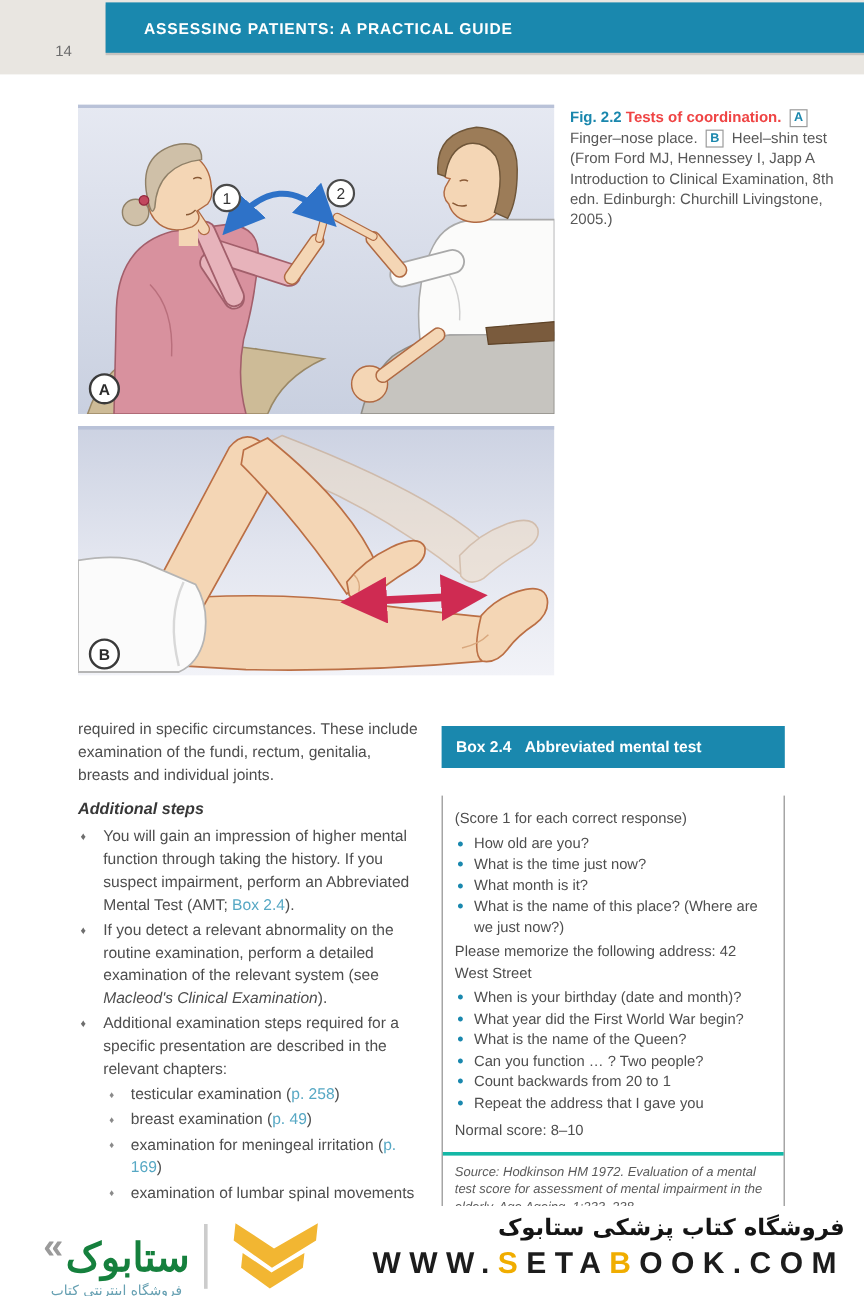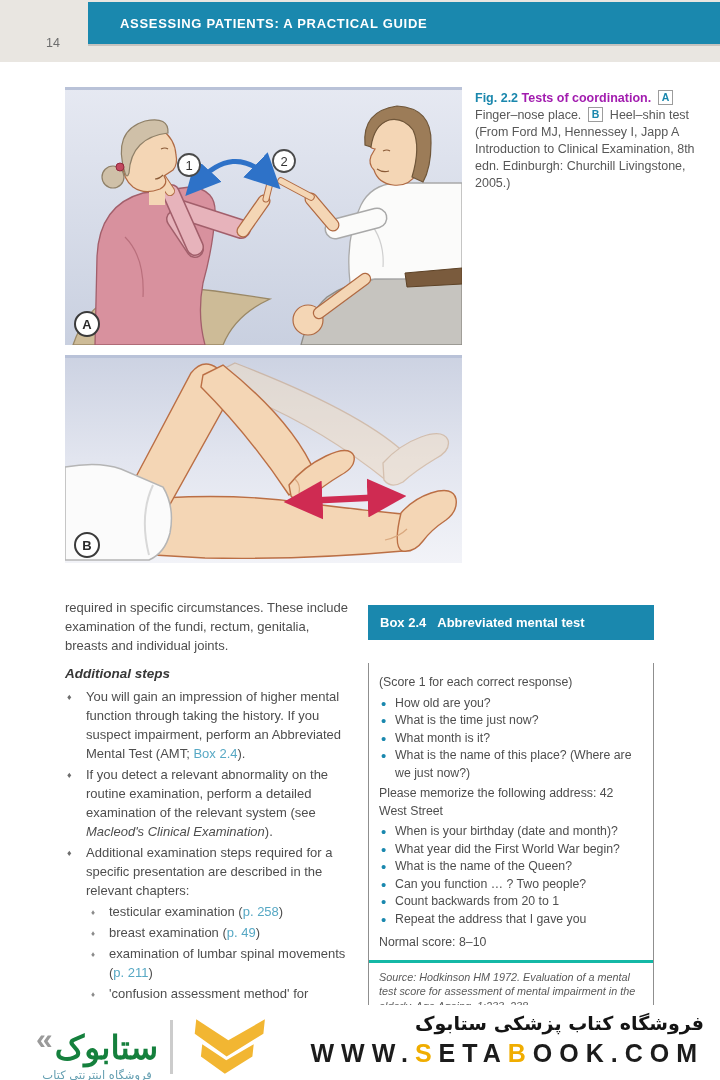--- a/index.html
+++ b/index.html
@@ -13,21 +13,21 @@
   .pagenum{position:absolute;left:46px;top:36px;font-size:12.5px;color:#6d6d6d;}
 
   
   .figA{position:absolute;left:65px;top:87px;width:397px;height:258px;}
   .figB{position:absolute;left:65px;top:355px;width:397px;height:208px;}
   svg text{font-family:"Liberation Sans",sans-serif;}
 
   
   .caption{position:absolute;left:475px;top:90px;width:232px;font-size:12.5px;line-height:17px;color:#575757;}
   .seg-fig{color:#1a87ad;font-weight:bold;}
-  .seg-b{color:#a21caf;font-weight:bold;}
+  .seg-b{color:#ef4444;font-weight:bold;}
   .seg-box{display:inline-block;border:1px solid #9c9c9c;color:#1a87ad;font-weight:bold;
            font-size:10.5px;line-height:13px;padding:0 3px;margin:0 3px;background:#fff;vertical-align:1px;}
   .seg-link{color:#57a8c4;}
   .seg-i{font-style:italic;}
   .seg-y{color:#f0ad00;}
 
   
   .bodycol{position:absolute;left:65px;top:598px;width:290px;font-size:13px;line-height:19px;color:#4e4e4e;}
   .subhead{font-weight:bold;font-style:italic;color:#383838;margin:9px 0 4px;font-size:13.5px;}
   ul.bullets{list-style:none;margin:0;padding:0;}
@@ -205,20 +205,21 @@
 
   <div class="bodycol">
     <div>required in specific circumstances. These include examination of the fundi, rectum, genitalia, breasts and individual joints.</div>
     <div class="subhead">Additional steps</div>
     <ul class="bullets">
         <li class="lv1"><span>You will gain an impression of higher mental function through taking the history. If you suspect impairment, perform an Abbreviated Mental Test (AMT; </span><span class="seg-link">Box 2.4</span><span>).</span></li>
         <li class="lv1"><span>If you detect a relevant abnormality on the routine examination, perform a detailed examination of the relevant system (see </span><span class="seg-i">Macleod's Clinical Examination</span><span>).</span></li>
         <li class="lv1"><span>Additional examination steps required for a specific presentation are described in the relevant chapters:</span></li>
         <li class="lv2"><span>testicular examination (</span><span class="seg-link">p. 258</span><span>)</span></li>
         <li class="lv2"><span>breast examination (</span><span class="seg-link">p. 49</span><span>)</span></li>
+        <li class="lv2"><span>examination for meningeal irritation (</span><span class="seg-link">p. 169</span><span>)</span></li>
         <li class="lv2"><span>examination of lumbar spinal movements (</span><span class="seg-link">p. 211</span><span>)</span></li>
         <li class="lv2"><span>'confusion assessment method' for detection of delirium (</span><span class="seg-link">p. 80</span><span>)</span></li>
       </ul>
   </div>
 
   <div class="box">
     <div class="box-header">
       <span class="num">Box 2.4</span>
       <span>Abbreviated mental test</span>
     </div>

